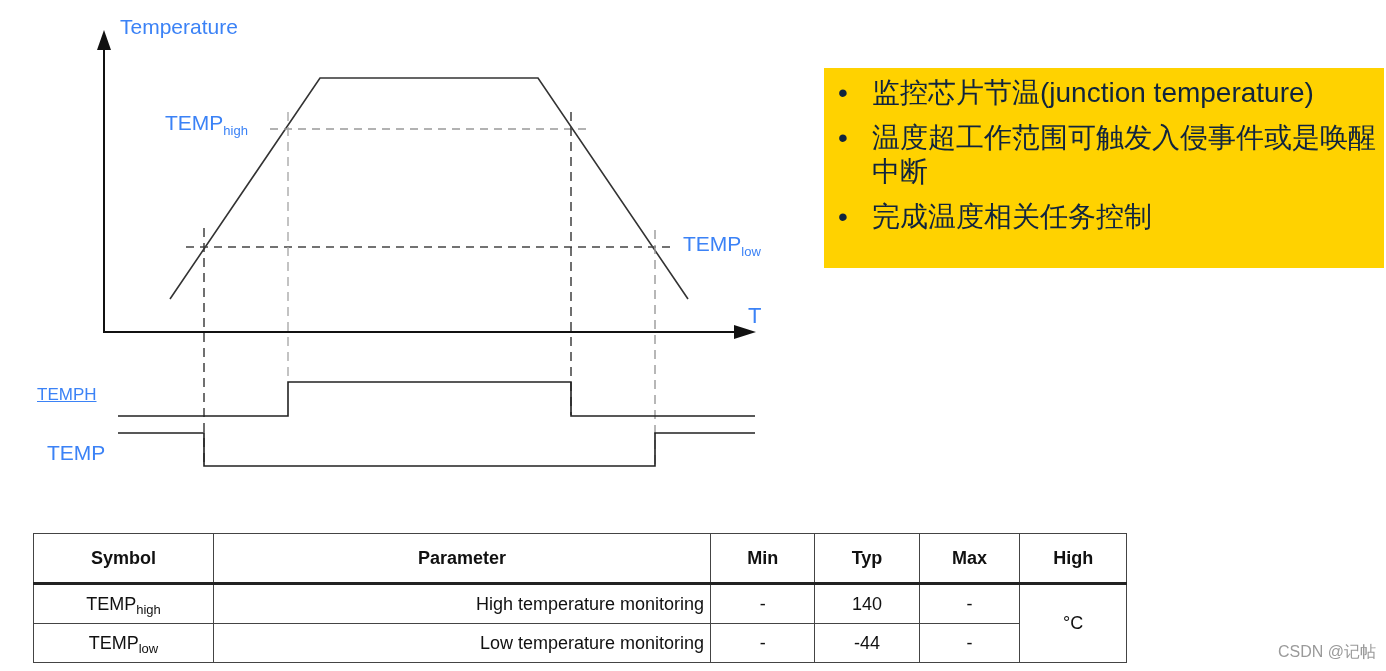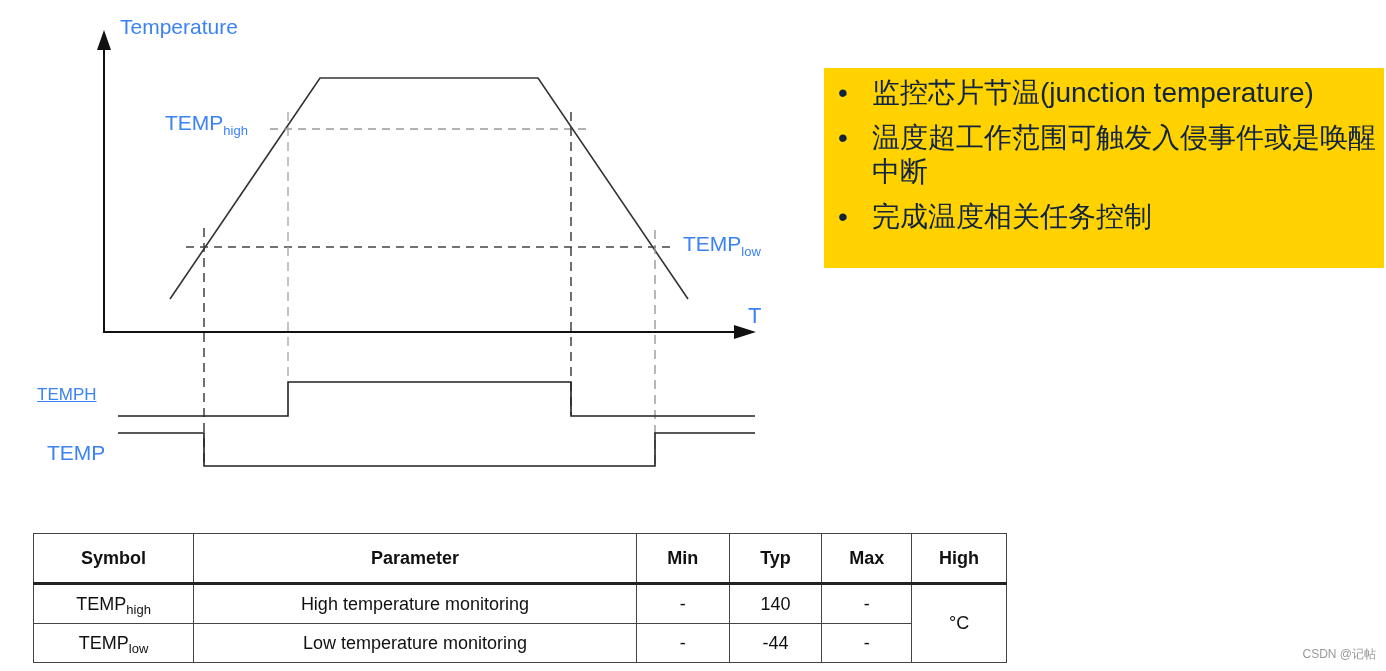--- a/index.html
+++ b/index.html
@@ -4,26 +4,26 @@
 <style>
   html, body { margin:0; padding:0; background:#ffffff; }
   body { width:1386px; height:671px; position:relative; overflow:hidden; font-family:"Liberation Sans", sans-serif; color:#111; }
   svg.diagram { position:absolute; left:0; top:0; }
   .lbl { position:absolute; font-family:"Liberation Sans", sans-serif; color:#3b82f6; white-space:nowrap; }
   .lbl sub { font-size:13px; vertical-align:-5px; line-height:0; }
   .callout { position:absolute; left:824px; top:68px; width:560px; height:200px; background:#ffd200; }
   .callout ul { list-style:none; margin:0; padding:8px 0 0 0; }
   .callout li { position:relative; padding-left:48px; font-size:28px; line-height:34px; color:#10243e; margin-bottom:11px; }
   .callout li .bullet { position:absolute; left:14px; top:0; }
-  table.spec { position:absolute; left:33px; top:533px; border-collapse:collapse; width:974px; font-size:18px; }
+  table.spec { position:absolute; left:33px; top:533px; border-collapse:collapse; width:1094px; font-size:18px; }
   table.spec th, table.spec td { border:1px solid #444; padding:0 6px; height:38px; text-align:center; }
   table.spec th { font-weight:bold; height:48px; border-bottom:3px solid #222; }
-  table.spec td.param { text-align:center; }
+  table.spec td.param { text-align:right; }
   table.spec sub { font-size:13px; vertical-align:-4px; line-height:0; }
-  .watermark { position:absolute; right:10px; bottom:8px; font-size:12px; color:#9a9a9a; }
+  .watermark { position:absolute; right:10px; bottom:8px; font-size:16px; color:#9a9a9a; }
 </style>
 </head>
 <body>
 
 <svg class="diagram" width="800" height="500" viewBox="0 0 800 500">
 
   <line x1="104" y1="333" x2="104" y2="48" stroke="#111" stroke-width="2"></line>
   <polygon points="97,50 104,30 111,50" fill="#111"></polygon>
 
   <line x1="104" y1="332" x2="738" y2="332" stroke="#111" stroke-width="2"></line>

